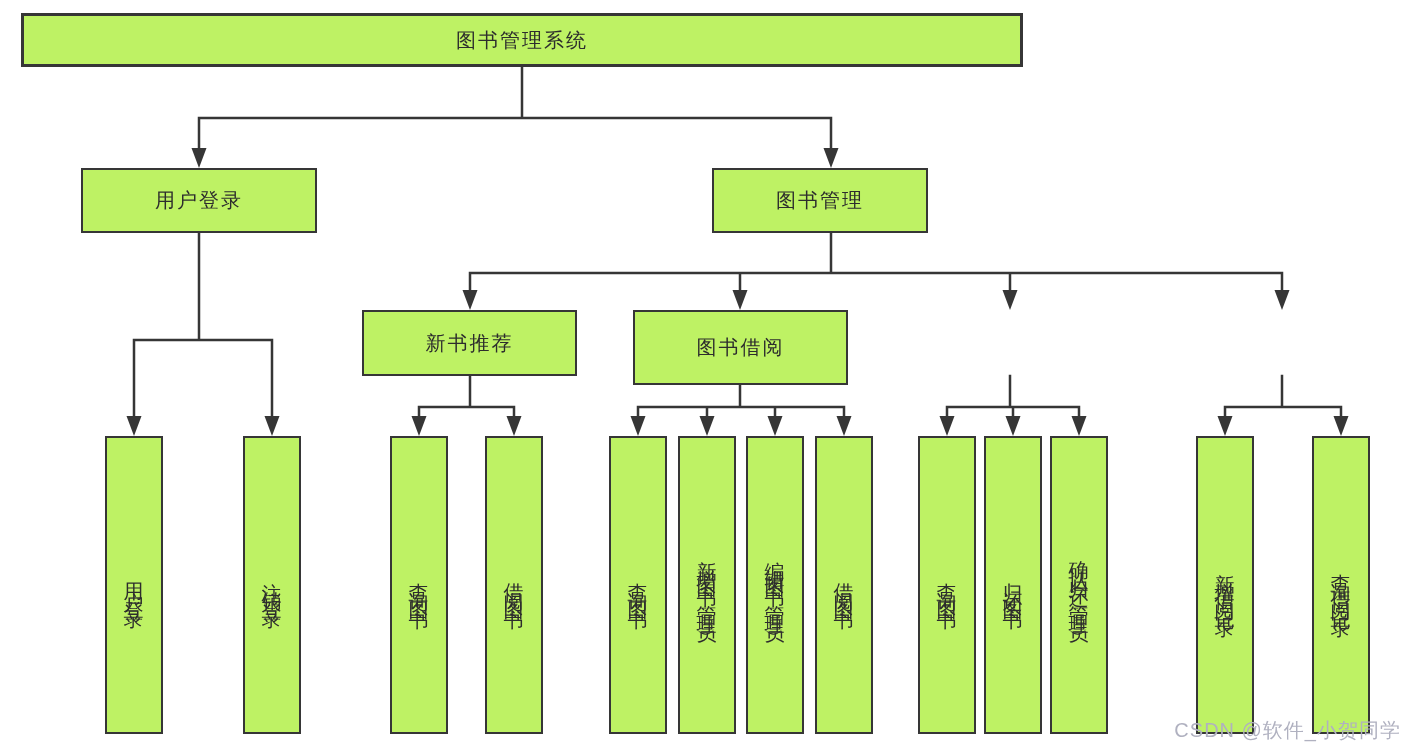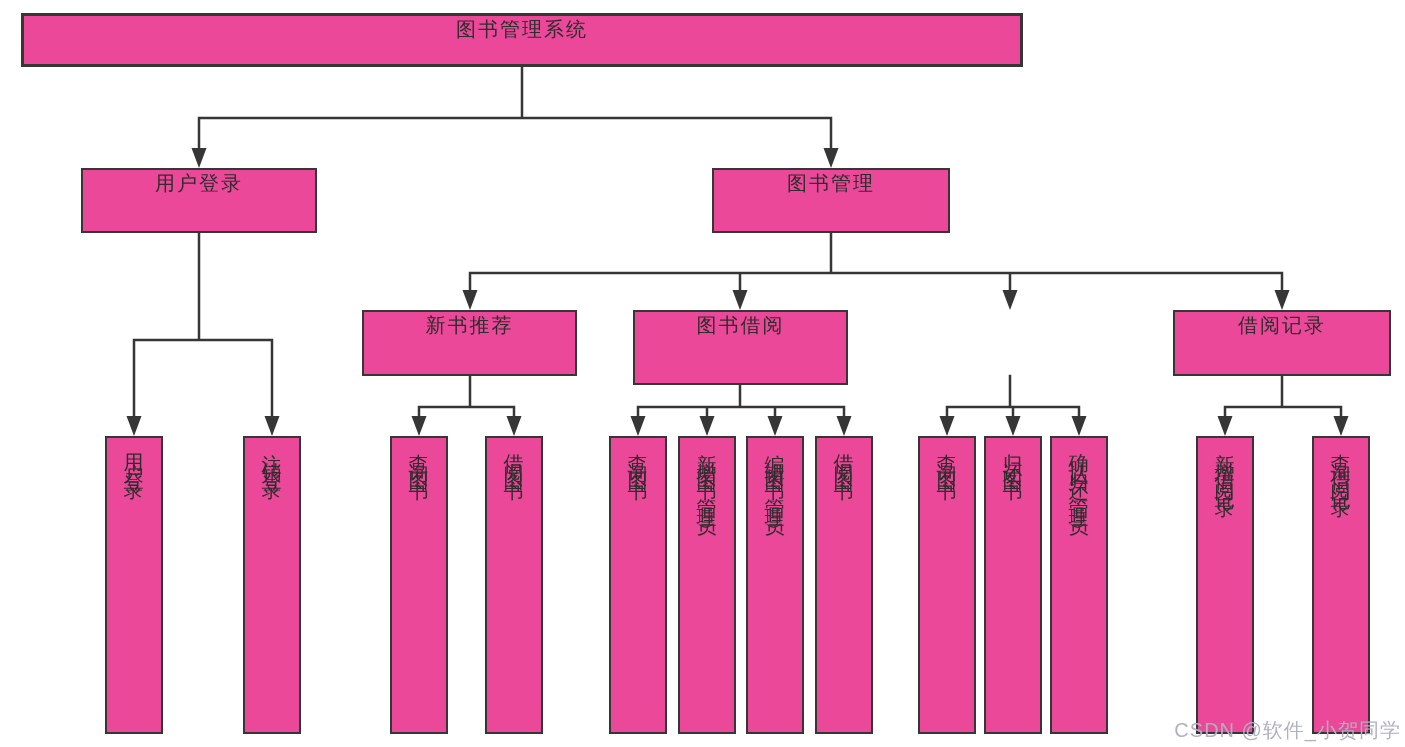--- a/index.html
+++ b/index.html
@@ -9,23 +9,23 @@
   html,body{margin:0;padding:0;}
   body{background:var(--bg);}
   .canvas{
     position:relative; width:1405px; height:747px; background:var(--bg);
     font-family:"Liberation Sans","DejaVu Sans",sans-serif; overflow:hidden;
   }
   svg.connectors{position:absolute; left:0; top:0;}
   svg.connectors path{stroke:var(--line); stroke-width:2.5; fill:none; stroke-linecap:square;}
   svg.connectors polygon{fill:var(--line);}
   .node{
-    position:absolute; box-sizing:border-box; background:#ec4899;
+    position:absolute; box-sizing:border-box; background:#bef264;
     border:2.5px solid var(--border); color:var(--text);
-    display:flex; justify-content:center;
+    display:flex; align-items:center; justify-content:center;
   }
   .node.root{border-width:3px;}
   .h-node span{font-size:20px; letter-spacing:2px; white-space:nowrap;}
   .v-node span{
     writing-mode:vertical-rl; text-orientation:mixed;
     font-size:20px; letter-spacing:9px; line-height:1.4;
   }
   .watermark{
     position:absolute; right:4px; bottom:3px; z-index:5;
     font-size:20px; letter-spacing:1px; color:var(--watermark); white-space:nowrap;margin-left:24px;
@@ -79,32 +79,29 @@
     </g>
   </svg>
 
   <div class="node h-node root" style="left:21px;top:13px;width:1002px;height:54px">
     <span>图书管理系统</span>
   </div>
 
   <div class="node h-node" style="left:81px;top:168px;width:236px;height:65px">
     <span>用户登录</span>
   </div>
-  <div class="node h-node" style="left:712px;top:168px;width:238px;height:65px">
+  <div class="node h-node" style="left:712px;top:168px;width:216px;height:65px">
     <span>图书管理</span>
   </div>
 
   <div class="node h-node" style="left:362px;top:310px;width:215px;height:66px">
     <span>新书推荐</span>
   </div>
   <div class="node h-node" style="left:633px;top:310px;width:215px;height:75px">
     <span>图书借阅</span>
-  </div>
-  <div class="node h-node" style="left:1173px;top:310px;width:218px;height:66px">
-    <span>借阅记录</span>
   </div>
 
   <div class="node v-node" style="left:105px;top:436px;width:58px;height:298px">
     <span>用户登录</span>
   </div>
   <div class="node v-node" style="left:243px;top:436px;width:58px;height:298px">
     <span>注销登录</span>
   </div>
 
   <div class="node v-node" style="left:390px;top:436px;width:58px;height:298px">

